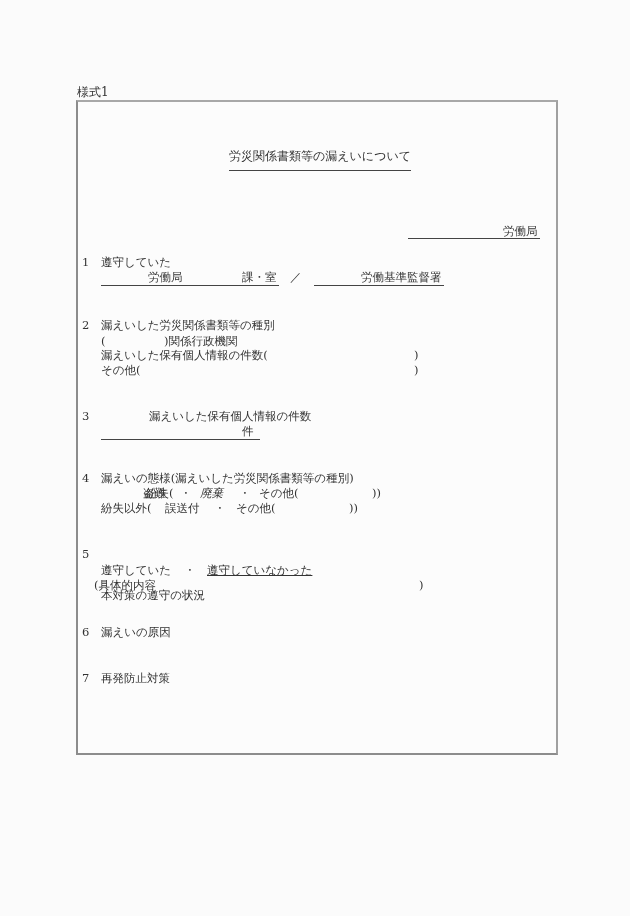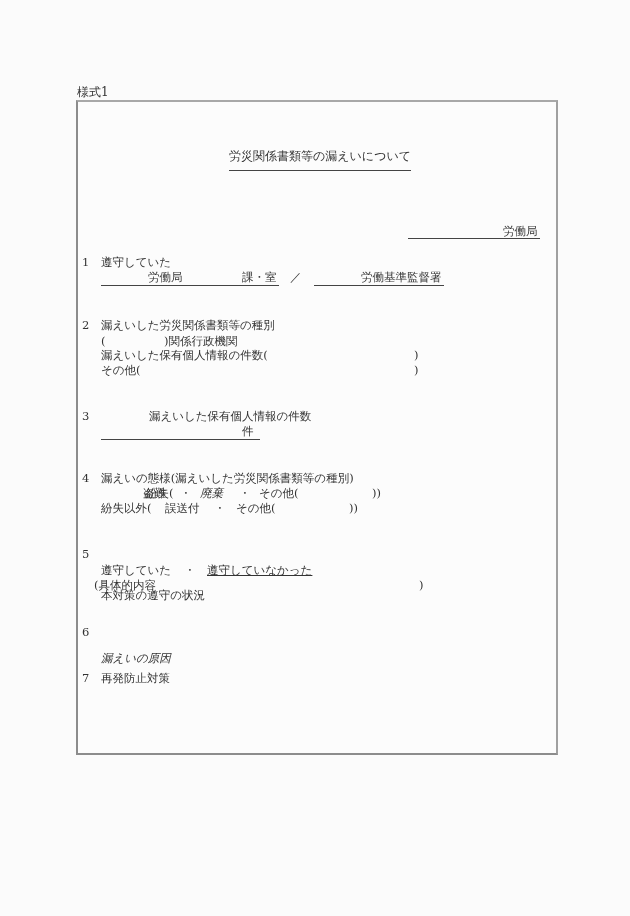--- a/index.html
+++ b/index.html
@@ -95,18 +95,18 @@
 <div class="abs num" style="left:82px; top:549px;">5</div>
 <div class="abs" style="left:101px; top:549px;margin-top:41px;">本対策の遵守の状況</div>
 <div class="abs" style="left:101px; top:565px;">遵守していた</div>
 <div class="abs" style="left:184px; top:565px;">・</div>
 <div class="abs" style="left:207px; top:565px;text-decoration:underline;">遵守していなかった</div>
 <div class="abs" style="left:94px; top:580px;">(具体的内容</div>
 <div class="abs" style="left:165px; top:577px; width:250px; height:16px;"></div>
 <div class="abs" style="left:419px; top:580px;">)</div>
 
 <div class="abs num" style="left:82px; top:627px;">6</div>
-<div class="abs" style="left:101px; top:653px;font-style:italic;">漏えいの原因</div>
+<div class="abs" style="left:101px; top:627px;">漏えいの原因</div>
 <div class="abs" style="left:101px; top:643px; width:440px; height:26px;"></div>
 
 <div class="abs num" style="left:82px; top:673px;">7</div>
 <div class="abs" style="left:101px; top:673px;">再発防止対策</div>
 <div class="abs" style="left:101px; top:690px; width:440px; height:55px;"></div>
 
 </body></html>

